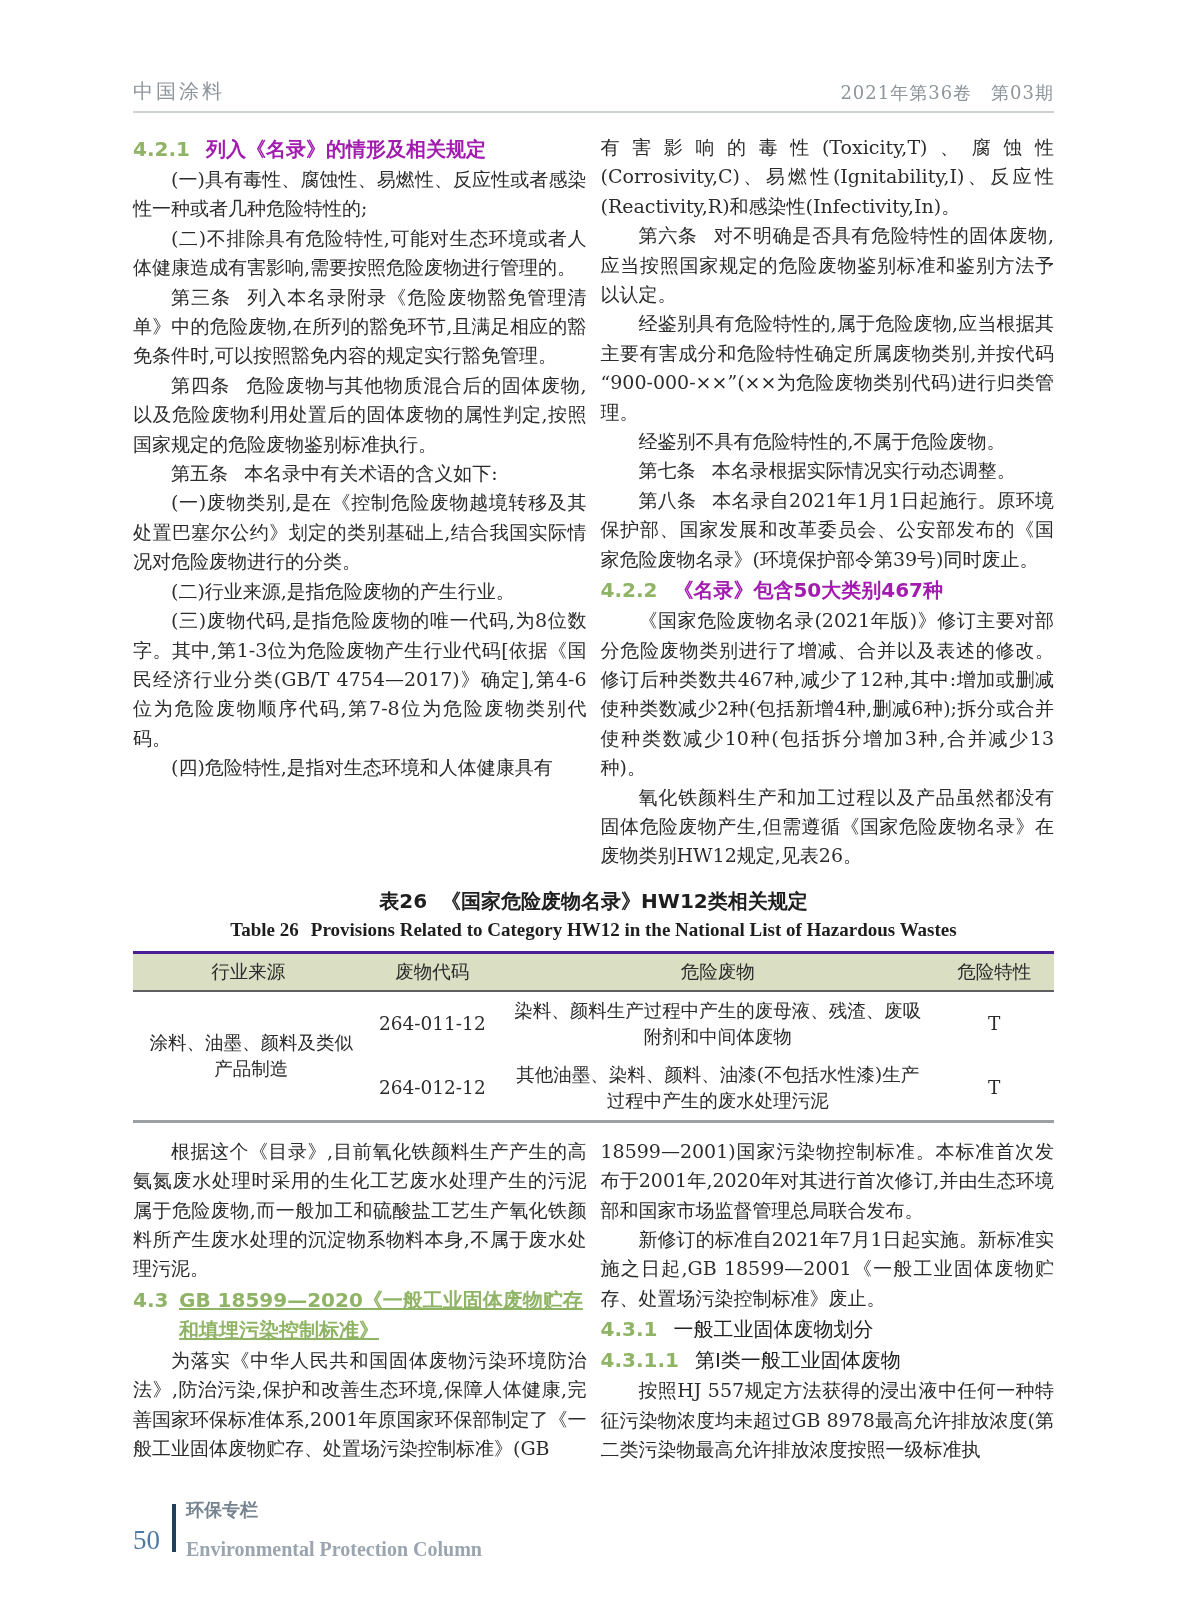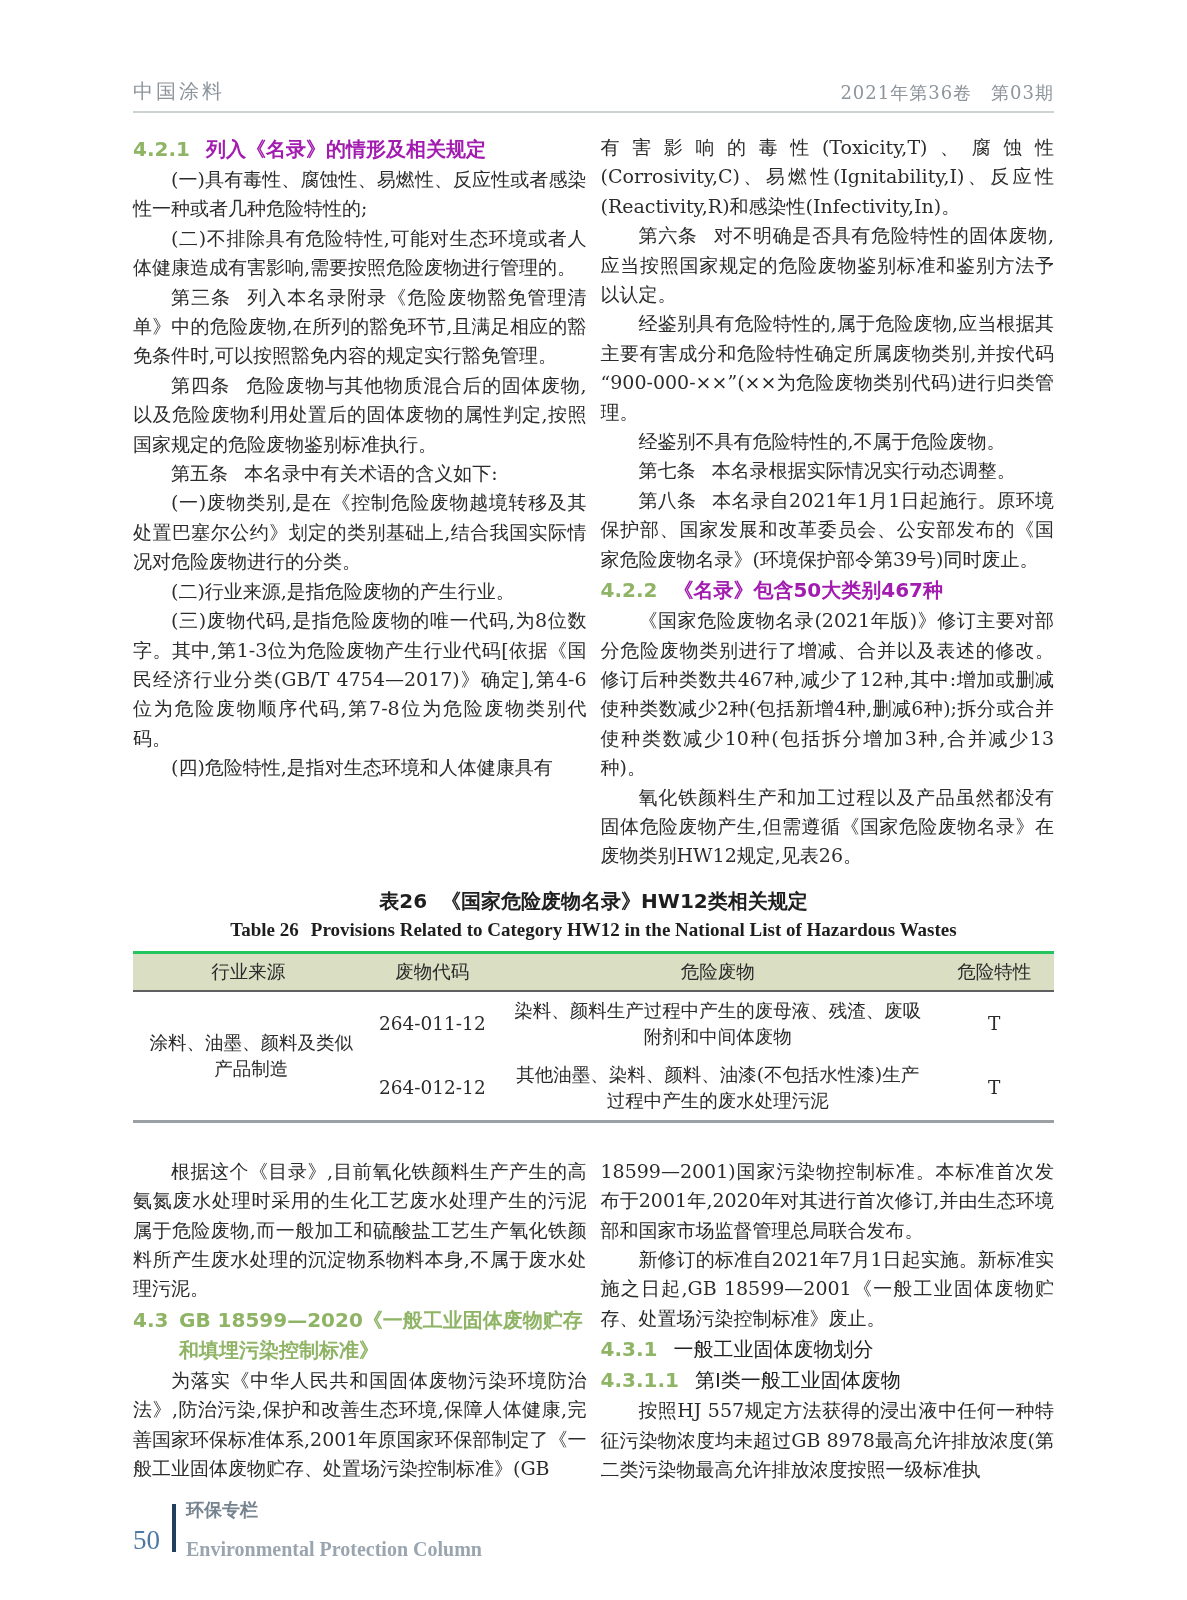--- a/index.html
+++ b/index.html
@@ -27,58 +27,58 @@
     padding-bottom:6px;
   }
   .page-header .journal{
     font-size:20px;color:var(--hdr-gray);letter-spacing:3px;
   }
   .page-header .issue{
     font-size:18px;color:var(--hdr-gray);letter-spacing:1px;
   }
   
   .cols{display:flex;gap:14px;margin-top:20px;}
-  .cols.lower{margin-top:34px;}
+  .cols.lower{margin-top:14px;}
   .col{flex:1 1 0;min-width:0;}
   .col p{
     margin:0;
     font-size:19px;line-height:29.4px;
     text-align:justify;
     text-indent:2em;
   }
   .col p.noind{text-indent:0;}
   .lead{font-weight:normal;margin-right:0.85em;}
   
   .sec-head{
     font-family:"DejaVu Sans", sans-serif;
     font-size:20px;line-height:30px;margin:1px 0;
     position:relative;
   }
   .sec-num{color:var(--green);font-weight:700;text-align:center;}
   .sec-head.row .sec-title{margin-left:16px;}
   .lvl3 .sec-title{font-weight:700;color:#a21caf;}
   .lvl4 .sec-title{font-weight:400;color:#222;}
-  .sec-head.hang{padding-left:46px;color:var(--green);font-weight:700;}
+  .sec-head.hang{padding-left:46px;color:var(--green);font-weight:700;text-decoration:underline;}
   .sec-head.hang .sec-num{position:absolute;left:0;top:0;}
   .sec-head.hang .sec-title{color:var(--green);}
   
   .table-block{margin-top:16px;}
   .cap-zh{
     text-align:center;font-family:"DejaVu Sans", sans-serif;
     font-weight:700;font-size:20px;line-height:28px;color:#1e1e1e;
   }
   .cap-zh .cap-label{margin-right:14px;}
   .cap-en{
     text-align:center;font-family:"Liberation Serif", serif;
     font-weight:700;font-size:19px;line-height:30px;color:#1e1e1e;
   }
   .cap-en .cap-label{margin-right:12px;}
   table.t26{
     width:100%;border-collapse:collapse;margin-top:6px;
-    border-top:3px solid #22c55e;
+    border-top:3px solid #4c1d95;
     border-bottom:3px solid #9aa0a4;
     font-size:18.5px;
   }
   table.t26 thead th{
     background:var(--sage);
     font-weight:400;
     height:36px;
     border-bottom:2px solid #5f5f5f;
     text-align:center;
     padding:0 4px;

